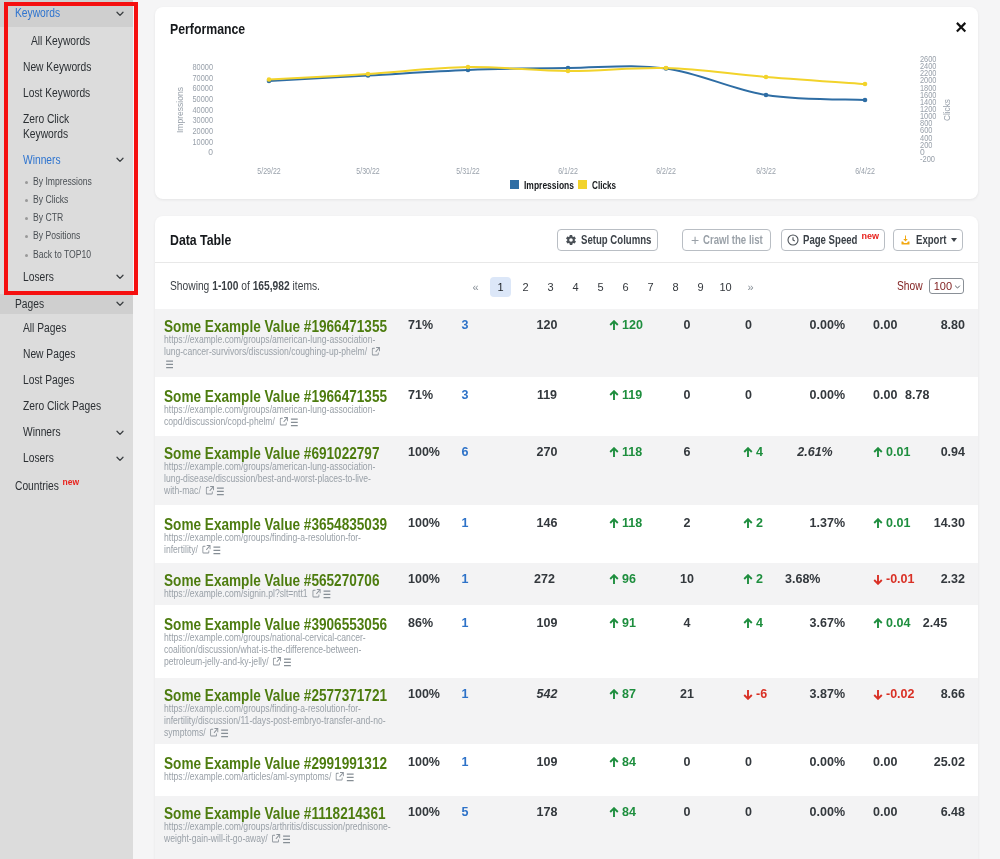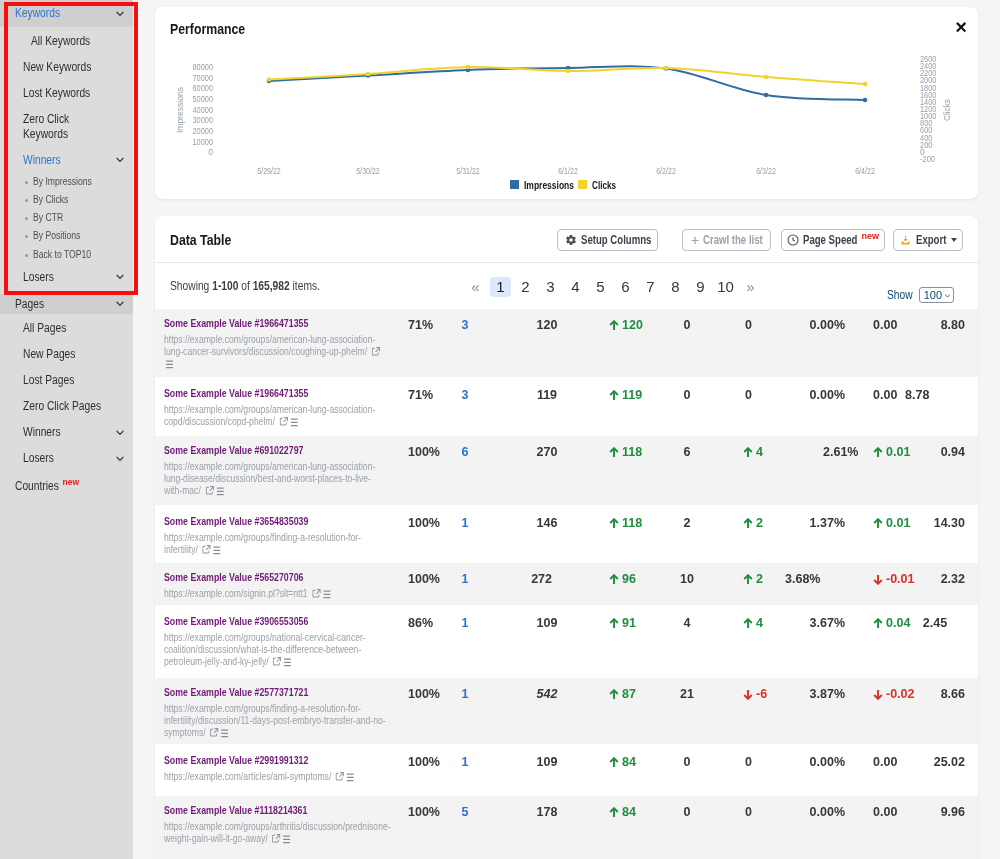--- a/index.html
+++ b/index.html
@@ -26,29 +26,29 @@
 .cardtitle { font-size:15px; font-weight:700; color:#16191c; }
 #perf .cardtitle { position:absolute; left:15px; top:13px; }
 #closex { position:absolute; right:11px; top:9px; font-size:20px; font-weight:700; color:#111; }
 .ax { font-size:8.5px; fill:#98a0aa; }
 
 #dtTitle { position:absolute; left:15px; top:15px; }
 .btn { position:absolute; top:13px; height:22px; border:1px solid #b9bec4; border-radius:4px; background:#fff; font-size:12px; font-weight:700; color:#3c4248; display:flex; align-items:center; justify-content:center; white-space:nowrap; }
 #hdrline { position:absolute; left:0; right:0; top:46px; border-top:1px solid #e8e8e8; }
 #pagrow { position:absolute; left:0; right:0; top:46px; height:47px; }
 #showing { position:absolute; left:15px; top:17px; font-size:12.5px; color:#3a3f44; }
-#pager { position:absolute; left:308px; top:15px; font-size:15px; color:#33373c; }
+#pager { position:absolute; left:308px; top:15px; font-size:11px; color:#33373c; }
 .pg { display:inline-block; min-width:21px; height:20px; line-height:20px; text-align:center; margin:0 2px; }
 .pgact { background:#dce7f8; border-radius:4px; color:#1b1f23; }
-#showsel { position:absolute; right:24px; top:16px; font-size:12.5px; color:#0c4a6e;margin-top:9px; }
+#showsel { position:absolute; right:14px; top:16px; font-size:12.5px; color:#7f1d1d; }
 .selbox { display:inline-block; border:1px solid #8a9097; border-radius:3px; padding:0 2px 0 4px; height:16px; line-height:14px; margin-left:2px; font-size:11px; }
 
 .trow { position:absolute; left:0; width:823px; overflow:hidden; }
 .gray { background:#f3f3f4; }
-.rtitle { position:absolute; left:9px; top:8px; font-size:11px; font-weight:700; color:#701a75; }
+.rtitle { position:absolute; left:9px; top:8px; font-size:17px; font-weight:700; color:#4d7c0f; }
 .rurl { position:absolute; left:9px; top:25px; font-size:10px; line-height:12px; color:#9aa1a8; white-space:nowrap; transform:scaleX(.86); transform-origin:0 0; }
 .cell { position:absolute; top:9px; font-size:12.5px; font-weight:700; color:#33383d; }
 .blue { color:#2d72c8; }
 .green { color:#1e8e3e; }
 .red { color:#d93025; }
 .zer { margin-left:2px; }
 svg.arr { vertical-align:-1.5px; margin-right:3px; }
 svg.uic { vertical-align:-2px; margin-left:2px; }
 </style>
 </head>
@@ -253,21 +253,21 @@
   <div class="cell" style="left:253px;">100%</div>
   <div class="cell blue" style="left:300px;width:20px;text-align:center;">6</div>
   <div class="cell" style="left:367px;width:50px;text-align:center;">270</div>
   <div class="cell" style="left:454px;"><svg class="arr" width="10" height="11" viewBox="0 0 10 11">
           <path d="M5 10 V1.6 M1.2 5 L5 1.2 L8.8 5" fill="none" stroke="#1e8e3e" stroke-width="1.9"></path>
         </svg><span class="green">118</span></div>
   <div class="cell" style="left:507px;width:50px;text-align:center;">6</div>
   <div class="cell" style="left:588px;"><svg class="arr" width="10" height="11" viewBox="0 0 10 11">
           <path d="M5 10 V1.6 M1.2 5 L5 1.2 L8.8 5" fill="none" stroke="#1e8e3e" stroke-width="1.9"></path>
         </svg><span class="green">4</span></div>
-  <div class="cell" style="left:668px;width:60px;text-align:left;">2.61%</div>
+  <div class="cell" style="left:630px;width:60px;text-align:center;font-style:italic;">2.61%</div>
   <div class="cell" style="left:718px;"><svg class="arr" width="10" height="11" viewBox="0 0 10 11">
           <path d="M5 10 V1.6 M1.2 5 L5 1.2 L8.8 5" fill="none" stroke="#1e8e3e" stroke-width="1.9"></path>
         </svg><span class="green">0.01</span></div>
   <div class="cell" style="left:750px;width:60px;text-align:right;">0.94</div>
 </div>
 <div class="trow" style="top:291px;height:54px;">
   <div class="rtitle"><span class="sc80">Some Example Value #3654835039</span></div>
   <div class="rurl">https://example.com/groups/finding-a-resolution-for-<br>infertility/ <svg class="uic" width="11" height="11" viewBox="0 0 12 12">
           <path d="M4.5 2.5 H2.2 a0.9 0.9 0 0 0 -0.9 0.9 V9 a0.9 0.9 0 0 0 0.9 0.9 H8 A0.9 0.9 0 0 0 8.9 9 V7" fill="none" stroke="#8d949b" stroke-width="1.1"></path>
           <path d="M6.2 1.6 H10.4 V5.8" fill="none" stroke="#8d949b" stroke-width="1.2"></path>
@@ -295,21 +295,21 @@
   <div class="rtitle"><span class="sc80">Some Example Value #565270706</span></div>
   <div class="rurl">https://example.com/signin.pl?slt=ntt1 <svg class="uic" width="11" height="11" viewBox="0 0 12 12">
           <path d="M4.5 2.5 H2.2 a0.9 0.9 0 0 0 -0.9 0.9 V9 a0.9 0.9 0 0 0 0.9 0.9 H8 A0.9 0.9 0 0 0 8.9 9 V7" fill="none" stroke="#8d949b" stroke-width="1.1"></path>
           <path d="M6.2 1.6 H10.4 V5.8" fill="none" stroke="#8d949b" stroke-width="1.2"></path>
           <path d="M10 2 L5.6 6.4" stroke="#8d949b" stroke-width="1.2"></path>
         </svg><svg class="uic" width="9" height="9" viewBox="0 0 9 9">
           <path d="M0.5 1.2 H8.5 M0.5 4.4 H8.5 M0.5 7.6 H8.5" stroke="#868e95" stroke-width="1.25"></path>
         </svg></div>
   <div class="cell" style="left:253px;">100%</div>
   <div class="cell blue" style="left:300px;width:20px;text-align:center;">1</div>
-  <div class="cell" style="left:347px;width:50px;text-align:right;">272</div>
+  <div class="cell" style="left:379px;width:50px;text-align:left;">272</div>
   <div class="cell" style="left:454px;"><svg class="arr" width="10" height="11" viewBox="0 0 10 11">
           <path d="M5 10 V1.6 M1.2 5 L5 1.2 L8.8 5" fill="none" stroke="#1e8e3e" stroke-width="1.9"></path>
         </svg><span class="green">96</span></div>
   <div class="cell" style="left:507px;width:50px;text-align:center;">10</div>
   <div class="cell" style="left:588px;"><svg class="arr" width="10" height="11" viewBox="0 0 10 11">
           <path d="M5 10 V1.6 M1.2 5 L5 1.2 L8.8 5" fill="none" stroke="#1e8e3e" stroke-width="1.9"></path>
         </svg><span class="green">2</span></div>
   <div class="cell" style="left:630px;width:60px;text-align:left;">3.68%</div>
   <div class="cell" style="left:718px;"><svg class="arr" width="10" height="11" viewBox="0 0 10 11">
           <path d="M5 1 V9.4 M1.2 6 L5 9.8 L8.8 6" fill="none" stroke="#d93025" stroke-width="1.9"></path>
@@ -399,15 +399,15 @@
   <div class="cell" style="left:253px;">100%</div>
   <div class="cell blue" style="left:300px;width:20px;text-align:center;">5</div>
   <div class="cell" style="left:367px;width:50px;text-align:center;">178</div>
   <div class="cell" style="left:454px;"><svg class="arr" width="10" height="11" viewBox="0 0 10 11">
           <path d="M5 10 V1.6 M1.2 5 L5 1.2 L8.8 5" fill="none" stroke="#1e8e3e" stroke-width="1.9"></path>
         </svg><span class="green">84</span></div>
   <div class="cell" style="left:507px;width:50px;text-align:center;">0</div>
   <div class="cell" style="left:588px;"><span class="zer">0</span></div>
   <div class="cell" style="left:630px;width:60px;text-align:right;">0.00%</div>
   <div class="cell" style="left:718px;">0.00</div>
-  <div class="cell" style="left:750px;width:60px;text-align:right;">9.96</div>
+  <div class="cell" style="left:750px;width:60px;text-align:right;">6.48</div>
 </div>
 </div>
 
 </body></html>

